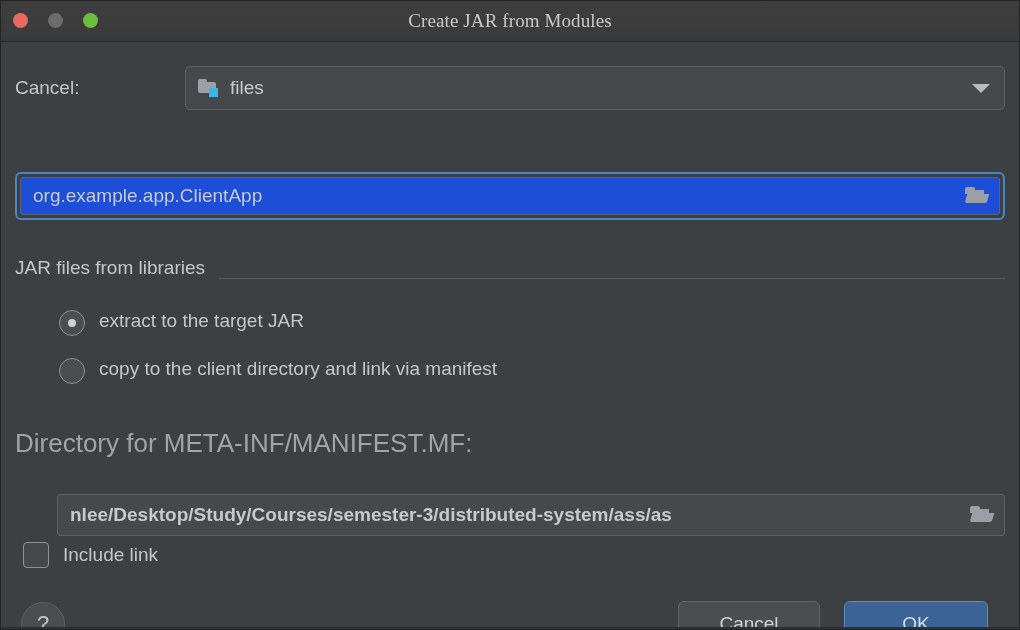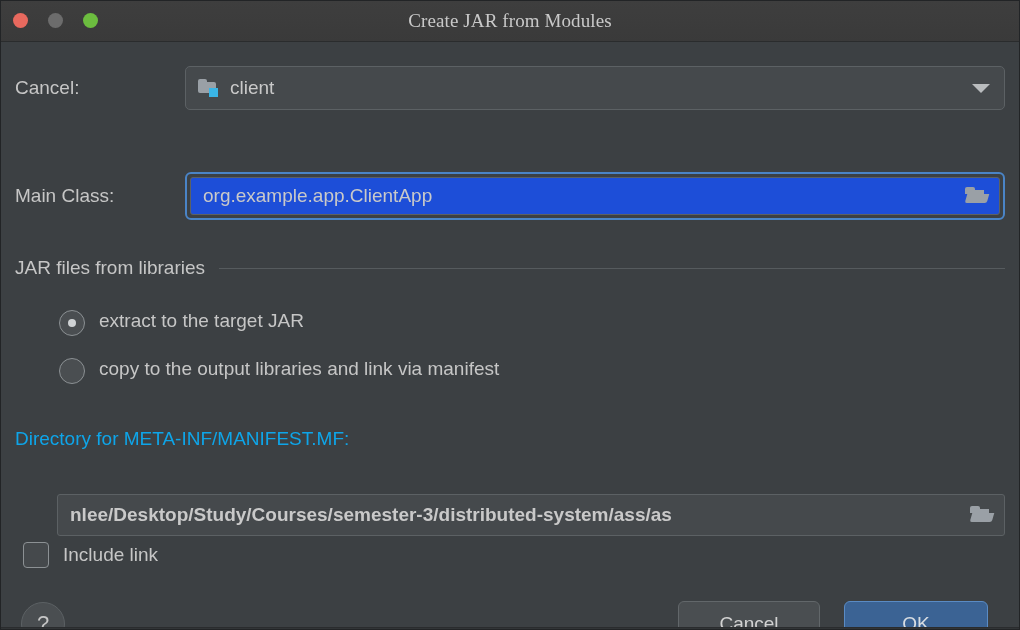--- a/index.html
+++ b/index.html
@@ -166,21 +166,21 @@
     background: #9aa0a6;
   }
   .browse-icon .front {
     position: absolute; left: 1px; top: 7px; width: 22px; height: 9px;
     background: #9aa0a6;
     transform: skewX(-16deg);
     border-radius: 0 0 2px 2px;
   }
 
   
-  #section-row { left: 14px; top: 215px; width: 990px; }
+  #section-row { left: 14px; top: 215px; width: 990px; align-items: flex-end; }
   #section-title {
     color: #c6c6c6;
     font-size: 19px;
     white-space: nowrap;
     padding-right: 14px;
   }
   #section-rule {
     flex: 1;
     height: 1px;
     background: #565b5e;
@@ -219,22 +219,22 @@
     font-size: 19px;
     margin-left: 14px;
     white-space: nowrap;
   }
 
   
   #dir-label {
     position: absolute;
     left: 14px;
     top: 386px;
-    color: #0ea5e9;
-    font-size: 19px;
+    color: #a3a3a3;
+    font-size: 26px;
   }
 
   
   #dir-field-row {
     position: absolute;
     left: 56px;
     top: 452px;
     width: 948px;
     font-weight: bold;
   }
@@ -355,27 +355,26 @@
   <div id="content">
 
     <div class="row" id="module-row">
       <div class="field-label" id="module-label">Cancel:</div>
       <div class="combobox">
         <div class="module-icon">
           <div class="f-back"></div>
           <div class="f-body"></div>
           <div class="f-badge"></div>
         </div>
-        <div class="value">client</div>
+        <div class="value">files</div>
         <div class="caret"></div>
       </div>
     </div>
 
     <div class="row" id="mainclass-row">
-      <div class="field-label" id="mainclass-label">Main Class:</div>
       <div class="textfield-focus">
         <div class="textfield-inner">
           <div class="value">org.example.app.ClientApp</div>
           <div class="browse-icon">
             <div class="tab"></div>
             <div class="base"></div>
             <div class="front"></div>
           </div>
         </div>
       </div>
@@ -385,21 +384,21 @@
       <div id="section-title">JAR files from libraries</div>
       <div id="section-rule"></div>
     </div>
 
     <div class="radio-row" id="radio-extract">
       <div class="radio checked"></div>
       <div class="radio-label">extract to the target JAR</div>
     </div>
     <div class="radio-row" id="radio-copy">
       <div class="radio"></div>
-      <div class="radio-label">copy to the output libraries and link via manifest</div>
+      <div class="radio-label">copy to the client directory and link via manifest</div>
     </div>
 
     <div id="dir-label">Directory for META-INF/MANIFEST.MF:</div>
 
     <div id="dir-field-row">
       <div class="textfield-plain">
         <div class="value">nlee/Desktop/Study/Courses/semester-3/distributed-system/ass/as</div>
         <div class="browse-icon">
           <div class="tab"></div>
           <div class="base"></div>

